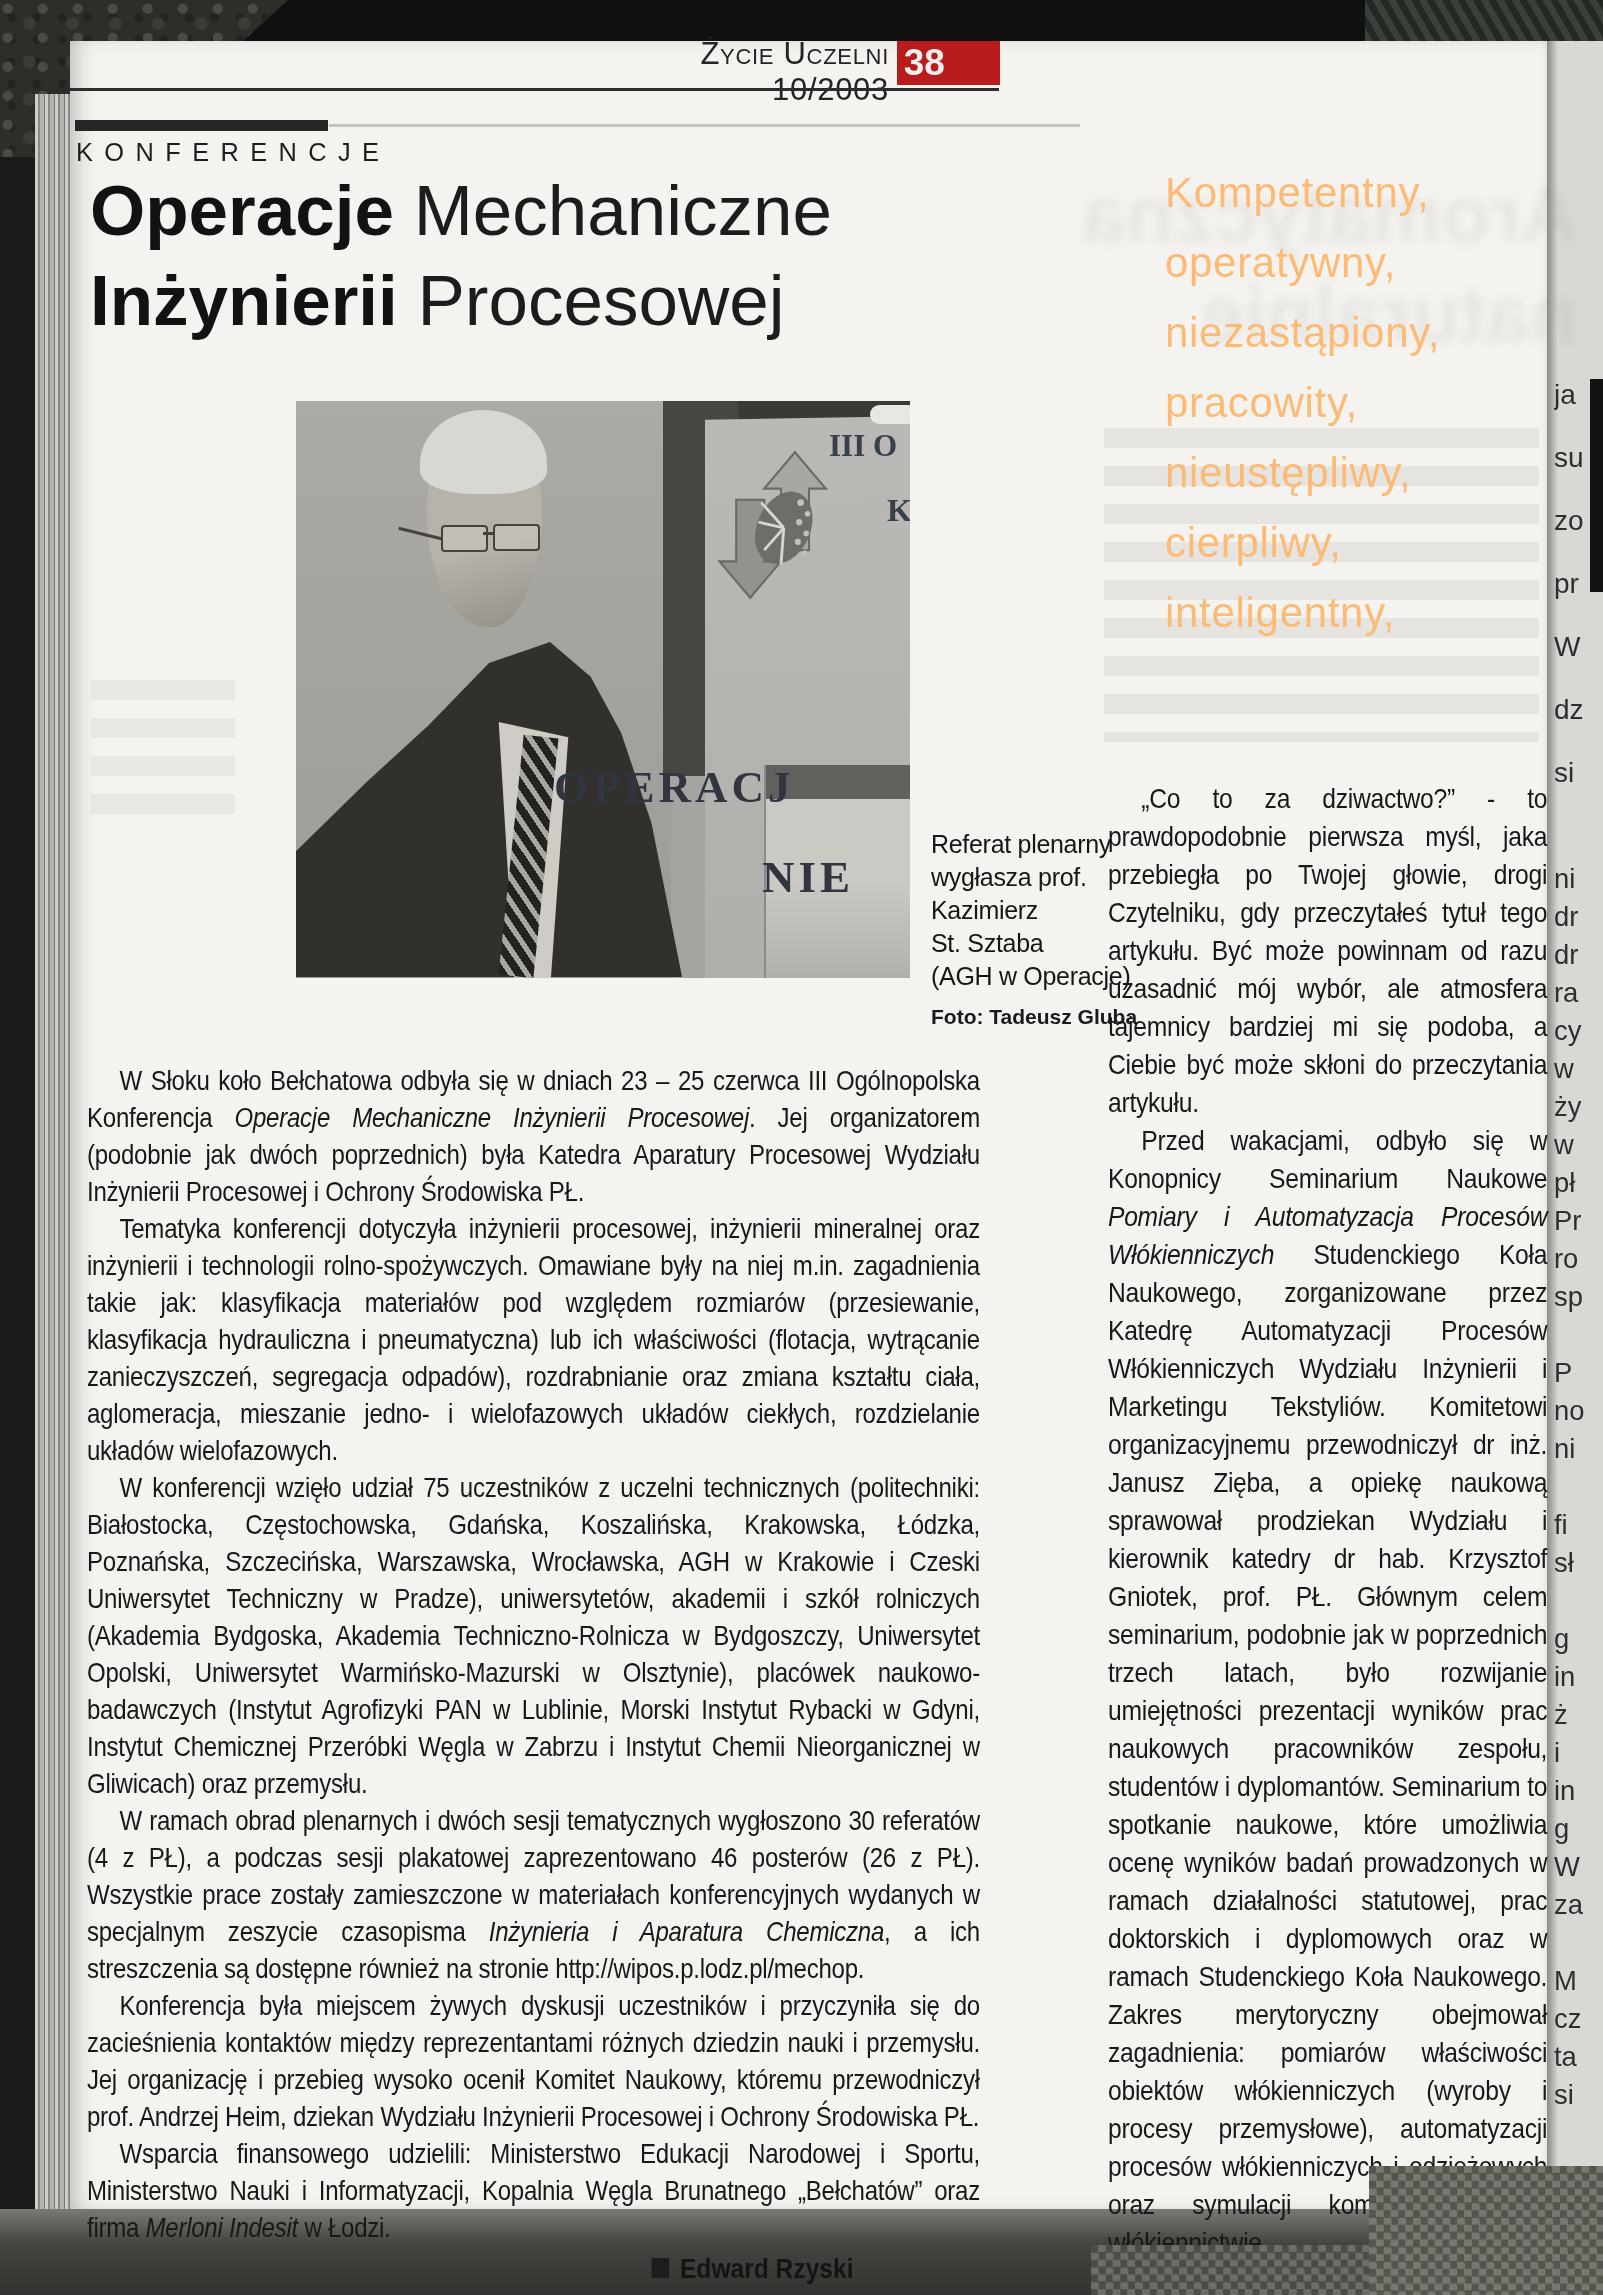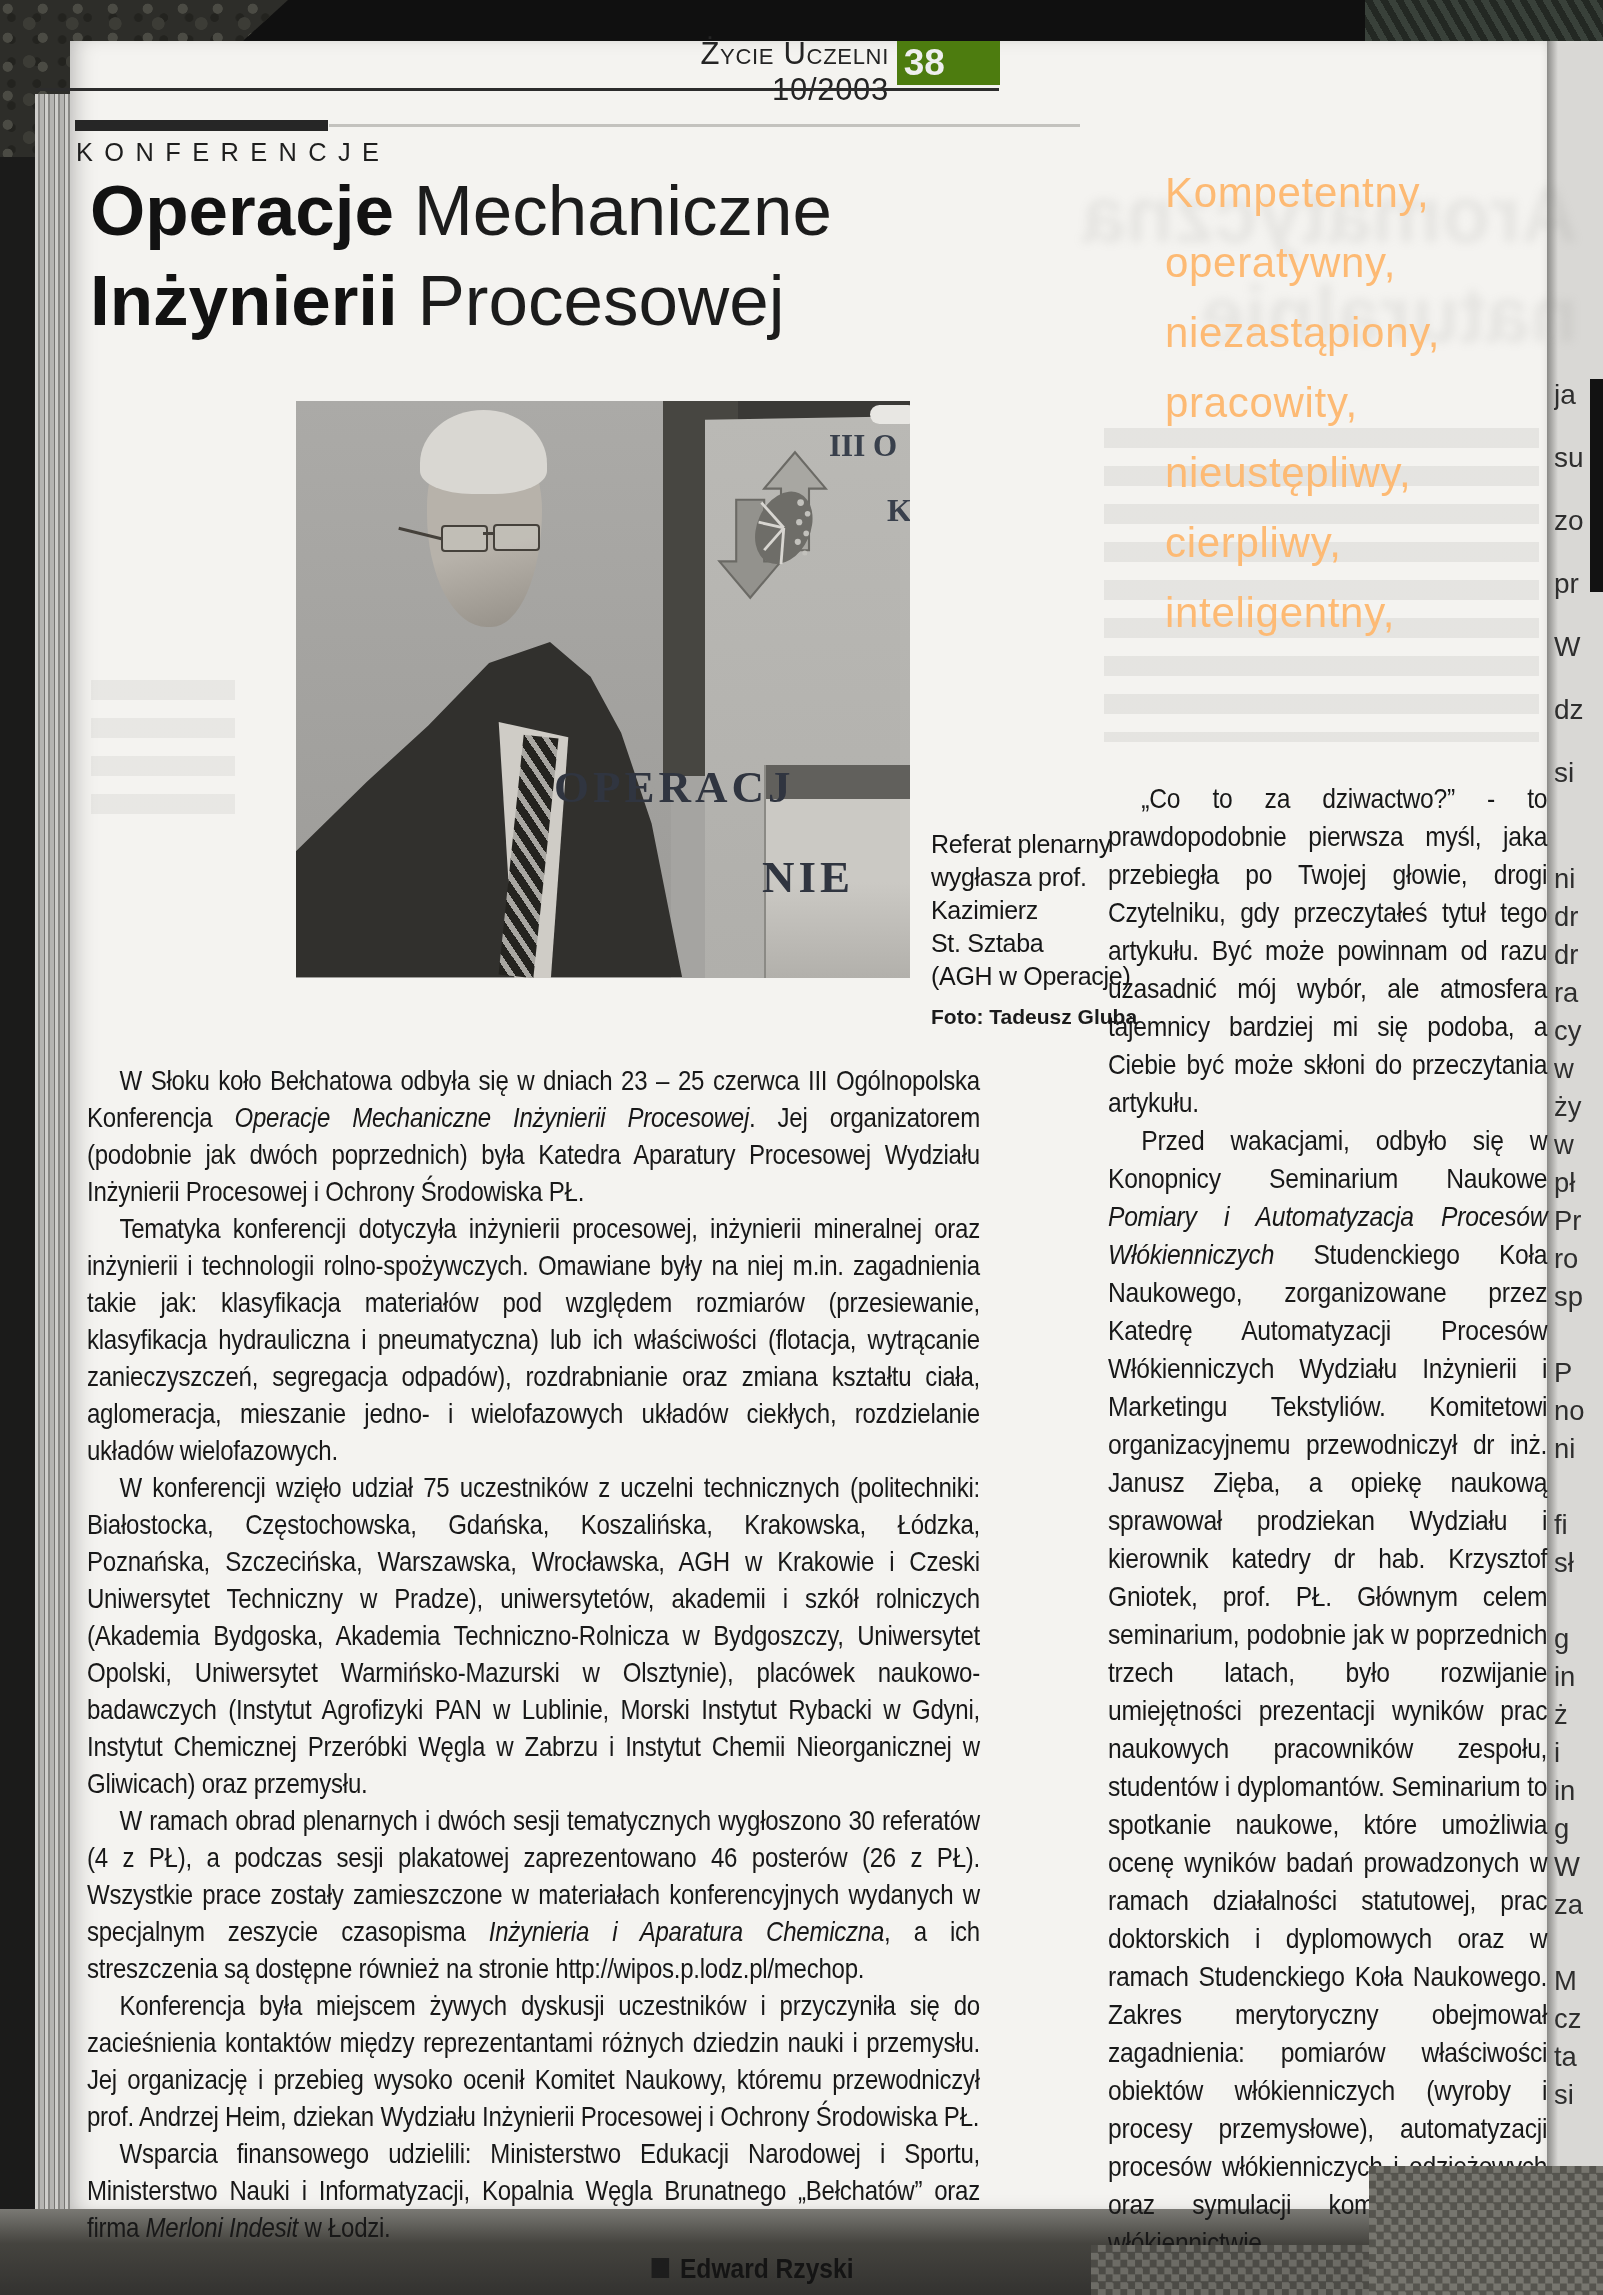--- a/index.html
+++ b/index.html
@@ -53,21 +53,21 @@
 
   
   .page{
     left:70px;top:41px;width:1477px;height:2168px;background:#f4f3f0;z-index:1;
     box-shadow:inset 13.4px 0 23px -10.7px rgba(0,0,0,.28), inset -4px 0 9.4px -5.4px rgba(0,0,0,.12);
   }
 
   
   .journal-head{left:575px;top:36px;width:314px;height:36px;text-align:right;
     font-variant:small-caps;font-size:31px;letter-spacing:0.7px;color:#242424;z-index:2;}
-  .pagenum-box{left:897px;top:41px;width:103px;height:44px;background:#4d7c0f;z-index:2;
+  .pagenum-box{left:897px;top:41px;width:103px;height:44px;background:#b91c1c;z-index:2;
     color:#efefef;font-weight:700;font-size:37px;line-height:44px;padding-left:6.7px;box-sizing:border-box;}
   .header-rule{left:36px;top:88px;width:963px;height:3.3px;background:#2c2c2c;z-index:2;}
 
   
   .sec-bar{left:75px;top:120px;width:253px;height:10.7px;background:#262626;z-index:2;}
   .sec-line{left:329px;top:124px;width:751px;height:2.7px;background:#c3c2be;z-index:2;}
   .sec-label{left:76px;top:138px;font-size:25.4px;letter-spacing:11.4px;color:#1e1e1e;z-index:2;}
 
   
   .title{left:90px;top:166px;width:1004px;line-height:90px;font-size:71px;z-index:2;white-space:nowrap;}

